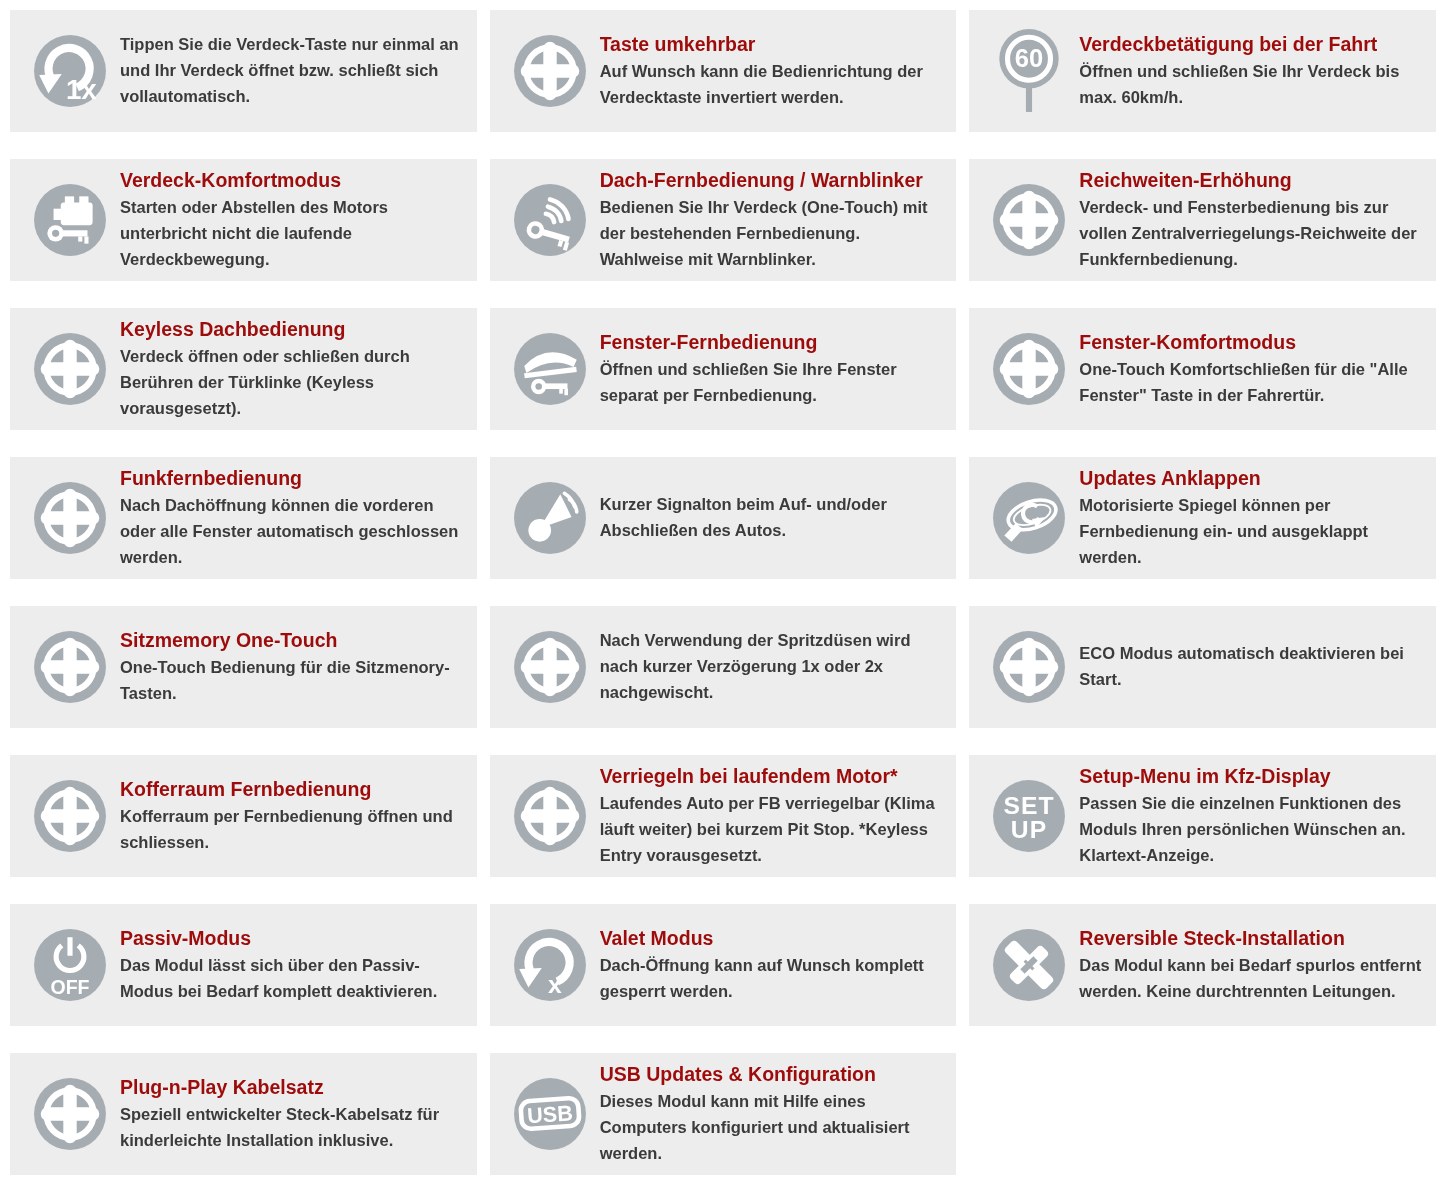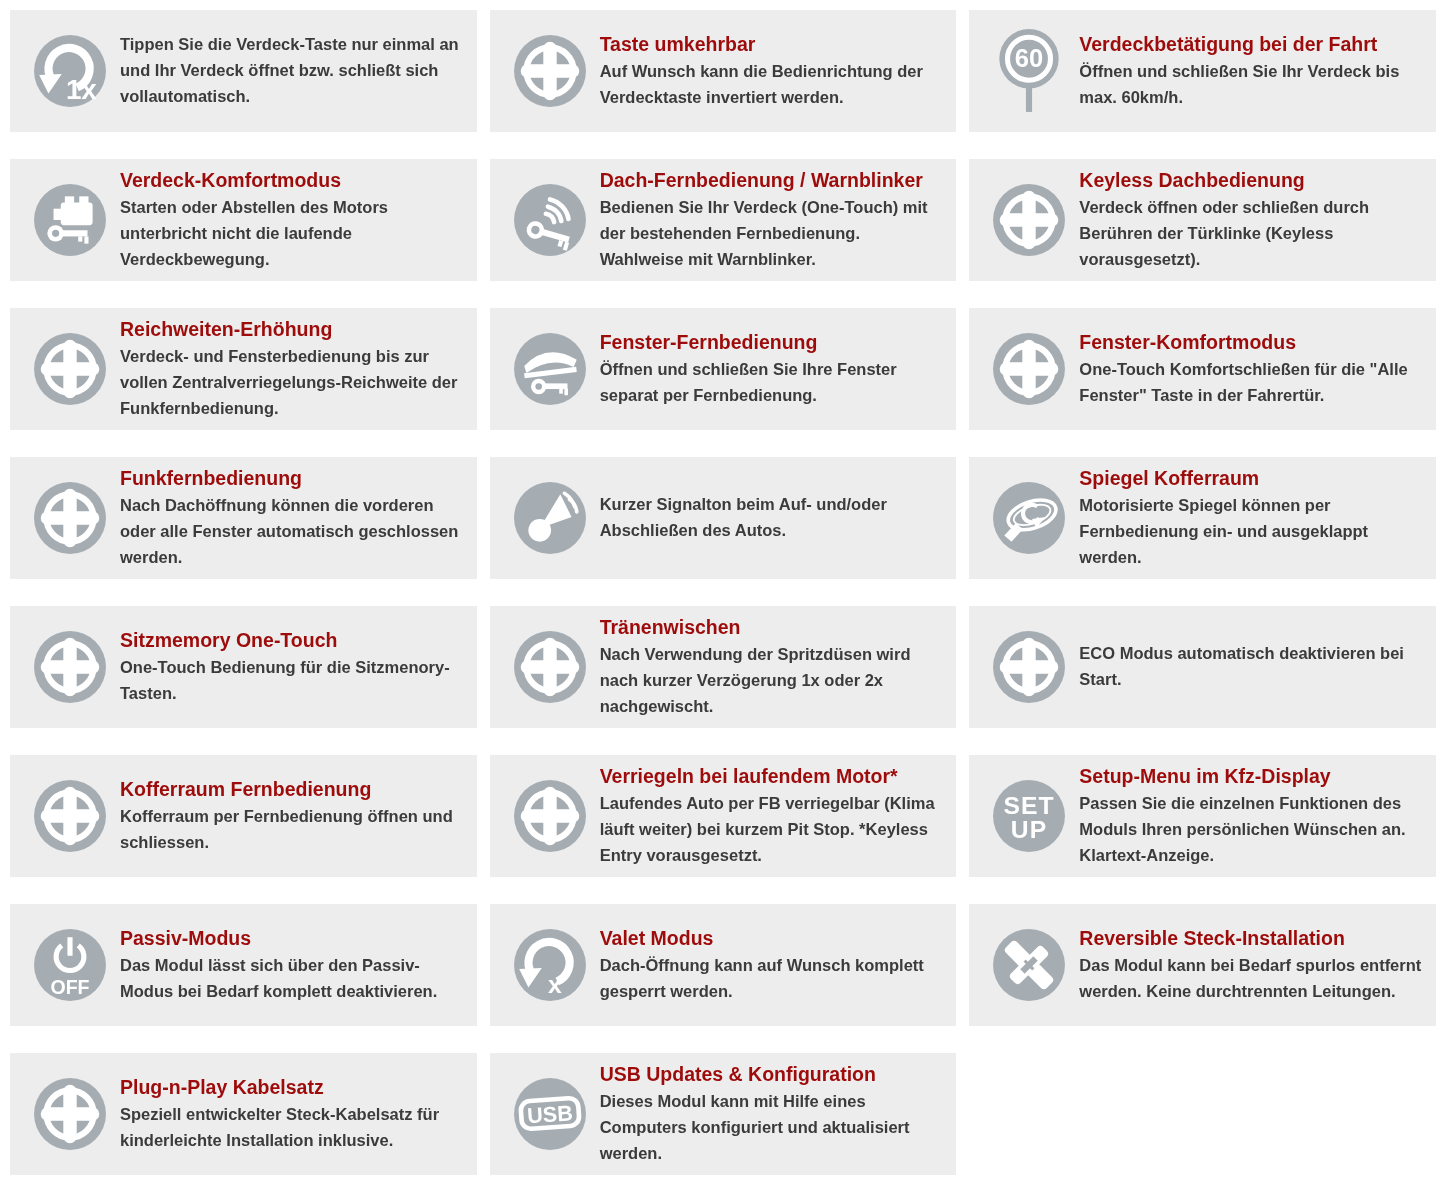--- a/index.html
+++ b/index.html
@@ -148,36 +148,36 @@
 
   <section class="card">
     <span class="icon-wrap">
         <svg viewBox="0 0 72 72" width="74" height="74" aria-hidden="true">
           <circle cx="36" cy="36" r="35" fill="currentColor"></circle>
           <circle cx="36" cy="36" r="23" fill="none" stroke="#fff" stroke-width="6"></circle>
           <path d="M36 14 V58 M14 36 H58" stroke="#fff" stroke-width="13" stroke-linecap="round" fill="none"></path>
         </svg>
       </span>
     <div class="text">
+      <h3 class="title">Reichweiten-Erhöhung</h3>
+      <p class="body">Verdeck- und Fensterbedienung bis zur vollen Zentralverriegelungs-Reichweite der Funkfernbedienung.</p>
+    </div>
+  </section>
+
+  <section class="card">
+    <span class="icon-wrap">
+        <svg viewBox="0 0 72 72" width="74" height="74" aria-hidden="true">
+          <circle cx="36" cy="36" r="35" fill="currentColor"></circle>
+          <circle cx="36" cy="36" r="23" fill="none" stroke="#fff" stroke-width="6"></circle>
+          <path d="M36 14 V58 M14 36 H58" stroke="#fff" stroke-width="13" stroke-linecap="round" fill="none"></path>
+        </svg>
+      </span>
+    <div class="text">
       <h3 class="title">Keyless Dachbedienung</h3>
       <p class="body">Verdeck öffnen oder schließen durch Berühren der Türklinke (Keyless vorausgesetzt).</p>
-    </div>
-  </section>
-
-  <section class="card">
-    <span class="icon-wrap">
-        <svg viewBox="0 0 72 72" width="74" height="74" aria-hidden="true">
-          <circle cx="36" cy="36" r="35" fill="currentColor"></circle>
-          <circle cx="36" cy="36" r="23" fill="none" stroke="#fff" stroke-width="6"></circle>
-          <path d="M36 14 V58 M14 36 H58" stroke="#fff" stroke-width="13" stroke-linecap="round" fill="none"></path>
-        </svg>
-      </span>
-    <div class="text">
-      <h3 class="title">Reichweiten-Erhöhung</h3>
-      <p class="body">Verdeck- und Fensterbedienung bis zur vollen Zentralverriegelungs-Reichweite der Funkfernbedienung.</p>
     </div>
   </section>
 
   <section class="card">
     <span class="icon-wrap">
         <svg viewBox="0 0 72 72" width="74" height="74" aria-hidden="true">
           <circle cx="36" cy="36" r="35" fill="currentColor"></circle>
           <path d="M11 33 Q33 10 62 27 L59 34 Q36 23 13 40 Z" fill="#fff"></path>
           <rect x="11" y="37" width="51" height="5" fill="#fff" transform="rotate(-7 36 40)"></rect>
           <circle cx="25" cy="53" r="7.5" fill="#fff"></circle>
@@ -243,21 +243,21 @@
         <svg viewBox="0 0 72 72" width="74" height="74" aria-hidden="true">
           <circle cx="36" cy="36" r="35" fill="currentColor"></circle>
           <path d="M12 53 L23 41 L30 47 L19 59 Z" fill="#fff"></path>
           <ellipse cx="39" cy="33" rx="24" ry="13" fill="none" stroke="#fff" stroke-width="3.5" transform="rotate(-18 39 33)"></ellipse>
           <ellipse cx="39" cy="33" rx="18.5" ry="8.5" fill="none" stroke="#fff" stroke-width="1.8" transform="rotate(-18 39 33)"></ellipse>
           <path d="M44 25 A 8.5 8.5 0 1 0 46 36" stroke="#fff" stroke-width="4" fill="none"></path>
           <polygon points="39,37 52,35 43,46" fill="#fff"></polygon>
         </svg>
       </span>
     <div class="text">
-      <h3 class="title">Spiegel Kofferraum</h3>
+      <h3 class="title">Updates Anklappen</h3>
       <p class="body">Motorisierte Spiegel können per Fernbedienung ein- und ausgeklappt werden.</p>
     </div>
   </section>
 
   <section class="card">
     <span class="icon-wrap">
         <svg viewBox="0 0 72 72" width="74" height="74" aria-hidden="true">
           <circle cx="36" cy="36" r="35" fill="currentColor"></circle>
           <circle cx="36" cy="36" r="23" fill="none" stroke="#fff" stroke-width="6"></circle>
           <path d="M36 14 V58 M14 36 H58" stroke="#fff" stroke-width="13" stroke-linecap="round" fill="none"></path>
@@ -271,21 +271,20 @@
 
   <section class="card">
     <span class="icon-wrap">
         <svg viewBox="0 0 72 72" width="74" height="74" aria-hidden="true">
           <circle cx="36" cy="36" r="35" fill="currentColor"></circle>
           <circle cx="36" cy="36" r="23" fill="none" stroke="#fff" stroke-width="6"></circle>
           <path d="M36 14 V58 M14 36 H58" stroke="#fff" stroke-width="13" stroke-linecap="round" fill="none"></path>
         </svg>
       </span>
     <div class="text">
-      <h3 class="title">Tränenwischen</h3>
       <p class="body">Nach Verwendung der Spritzdüsen wird nach kurzer Verzögerung 1x oder 2x nachgewischt.</p>
     </div>
   </section>
 
   <section class="card">
     <span class="icon-wrap">
         <svg viewBox="0 0 72 72" width="74" height="74" aria-hidden="true">
           <circle cx="36" cy="36" r="35" fill="currentColor"></circle>
           <circle cx="36" cy="36" r="23" fill="none" stroke="#fff" stroke-width="6"></circle>
           <path d="M36 14 V58 M14 36 H58" stroke="#fff" stroke-width="13" stroke-linecap="round" fill="none"></path>

